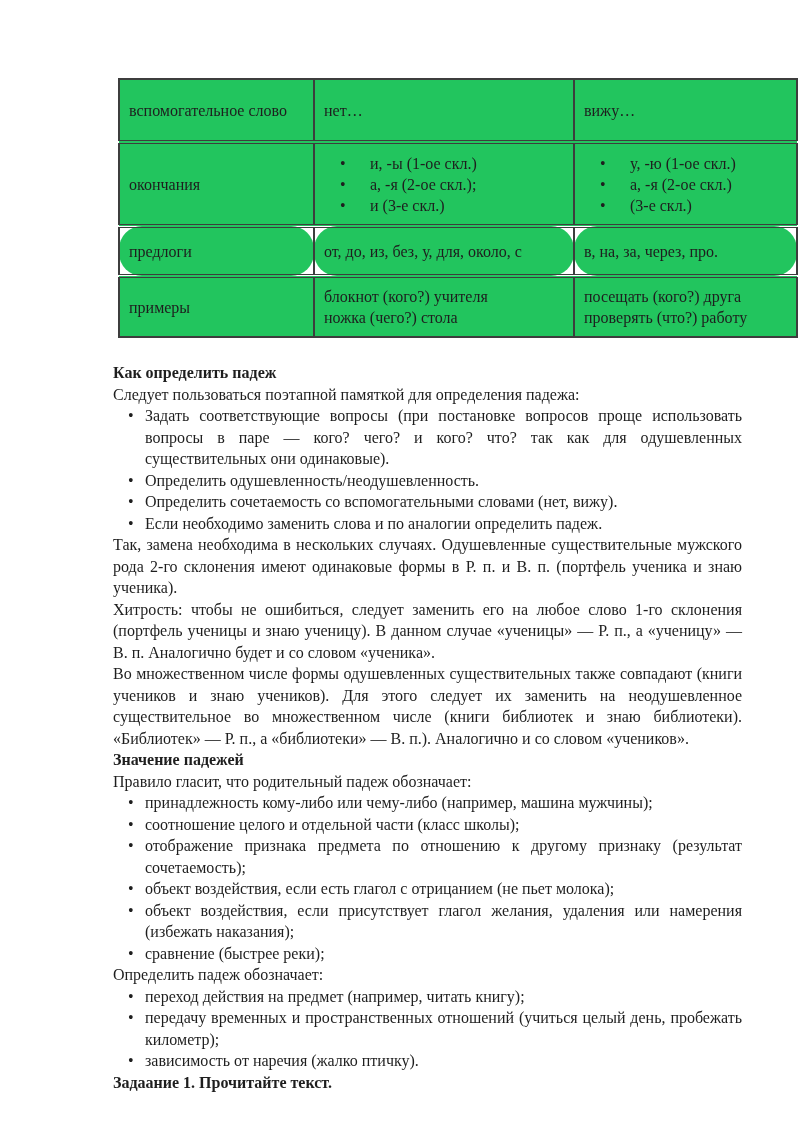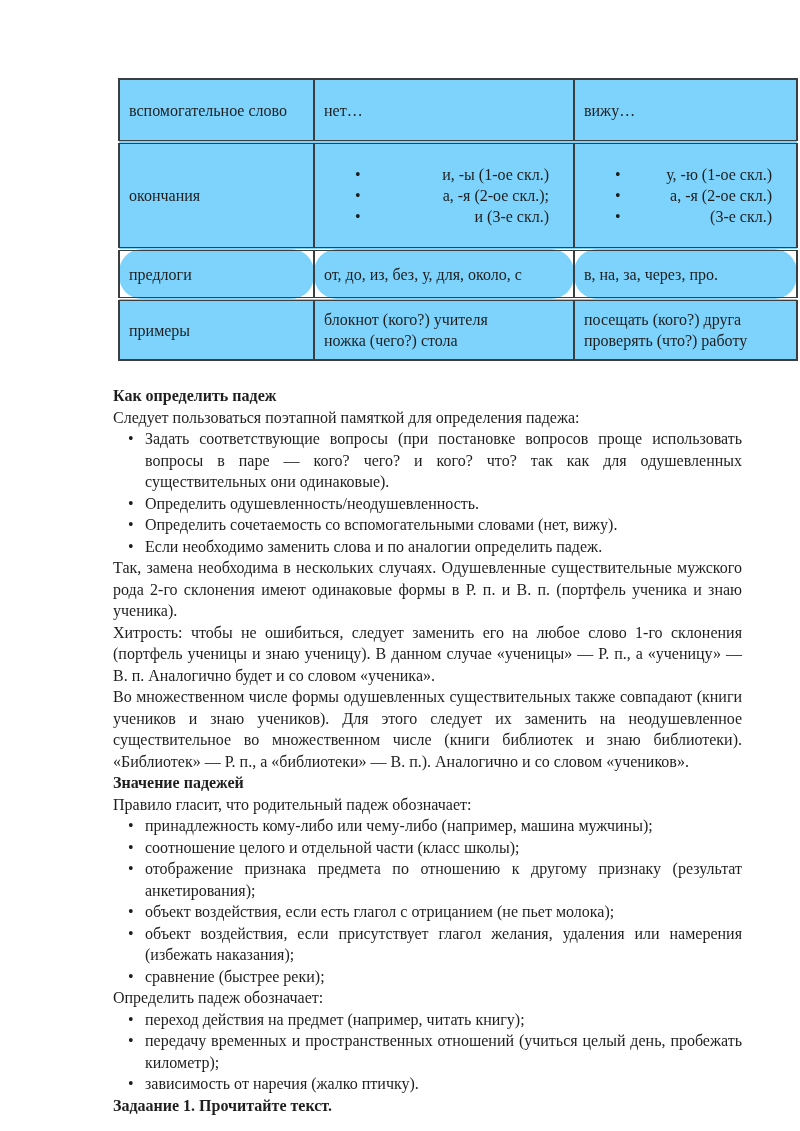--- a/index.html
+++ b/index.html
@@ -25,33 +25,33 @@
     table-layout: fixed;
     width: 624px;
     margin-left: 5px;
   }
   table.case-table td {
     border: 2px solid #3d3d3d;
     padding: 5px 9px;
     vertical-align: middle;
     font-size: 16px;
     line-height: 21px;
-    background: #7dd3fc;
+    background: #22c55e;
   }
   table.case-table tr + tr td { border-top: 4px double #3d3d3d; }
   .col1 { width: 175px; }
   .col2 { width: 240px; }
   .col3 { width: 203px; }
   .tc { }
   tr.r1 td { height: 50px; }
   tr.r2 td { height: 70px; }
   tr.r3 td { height: 36px; border-radius: 23px; }
   tr.r4 td { height: 48px; }
 
-  ul.cell-list { list-style: none; margin: 15px; padding: 0; text-align: right; }
+  ul.cell-list { list-style: none; margin: 0; padding: 0; }
   ul.cell-list li { position: relative; padding-left: 46px; }
   ul.cell-list li::before { content: "\2022"; position: absolute; left: 16px; }
 
   
   .content { margin-top: 24px; }
   .content p { margin: 0; text-align: justify; }
   .content p.h { font-weight: bold; text-align: left; }
   ul.blist { list-style: none; margin: 0; padding: 0; }
   ul.blist li { position: relative; padding-left: 32px; text-align: justify; }
   ul.blist li::before { content: "\2022"; position: absolute; left: 15px; }
@@ -118,21 +118,21 @@
     <p>Так, замена необходима в нескольких случаях. Одушевленные существительные мужского рода 2-го склонения имеют одинаковые формы в Р. п. и В. п. (портфель ученика и знаю ученика).</p>
     <p>Хитрость: чтобы не ошибиться, следует заменить его на любое слово 1-го склонения (портфель ученицы и знаю ученицу). В данном случае «ученицы» — Р. п., а «ученицу» — В. п. Аналогично будет и со словом «ученика».</p>
     <p>Во множественном числе формы одушевленных существительных также совпадают (книги учеников и знаю учеников). Для этого следует их заменить на неодушевленное существительное во множественном числе (книги библиотек и знаю библиотеки). «Библиотек» — Р. п., а «библиотеки» — В. п.). Аналогично и со словом «учеников».</p>
 
     <p class="h">Значение падежей</p>
     <p>Правило гласит, что родительный падеж обозначает:</p>
 
     <ul class="blist">
       <li>принадлежность кому-либо или чему-либо (например, машина мужчины);</li>
       <li>соотношение целого и отдельной части (класс школы);</li>
-      <li>отображение признака предмета по отношению к другому признаку (результат анкетирования);</li>
+      <li>отображение признака предмета по отношению к другому признаку (результат сочетаемость);</li>
       <li>объект воздействия, если есть глагол с отрицанием (не пьет молока);</li>
       <li>объект воздействия, если присутствует глагол желания, удаления или намерения (избежать наказания);</li>
       <li>сравнение (быстрее реки);</li>
     </ul>
 
     <p>Определить падеж обозначает:</p>
 
     <ul class="blist">
       <li>переход действия на предмет (например, читать книгу);</li>
       <li>передачу временных и пространственных отношений (учиться целый день, пробежать километр);</li>

